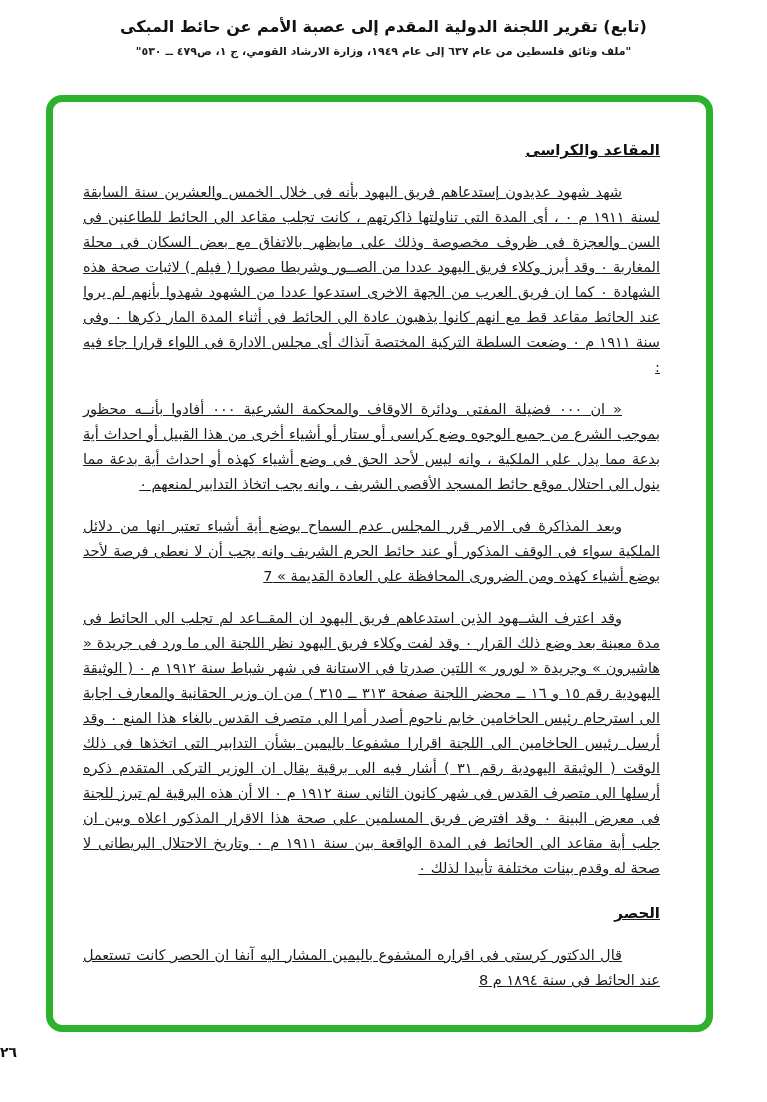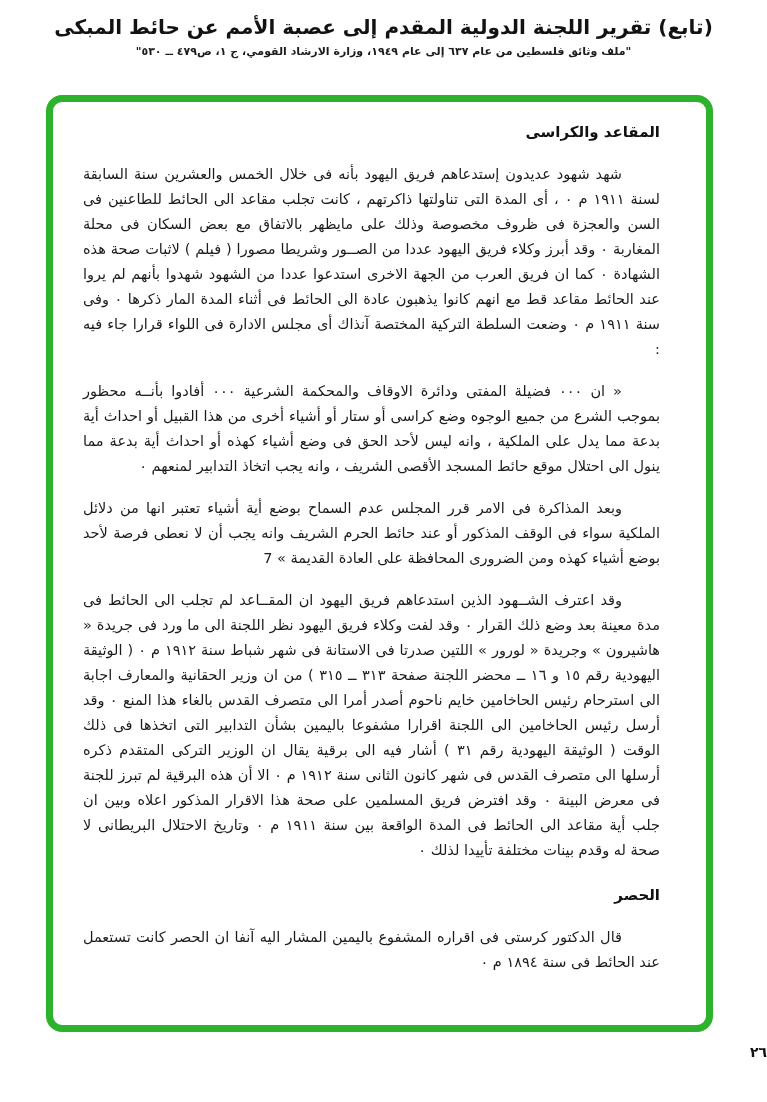--- a/index.html
+++ b/index.html
@@ -15,21 +15,21 @@
   }
 
   
   .doc-header {
     direction: rtl;
     text-align: center;
     padding-top: 16px;
   }
   .doc-title {
     font-weight: bold;
-    font-size: 20px;
+    font-size: 16px;
     line-height: 22px;
     color: #121212;
   }
   .doc-source {
     font-weight: bold;
     font-size: 11px;
     margin-top: 7px;
     color: #1c1c1c;
   }
 
@@ -39,25 +39,26 @@
     left: 46px;
     top: 95px;
     width: 653px;
     height: 923px;
     border: 7px solid #2cb22c;
     border-radius: 16px;
     box-sizing: content-box;
   }
   .content {
     direction: rtl;
-    padding: 18px 46px 0 30px;
+    padding: 36px 46px 0 30px;
     font-size: 14.5px;
     line-height: 25px;
     text-align: justify;
     color: #1b1b1b;
+    text-decoration: underline;
   }
   .section-heading {
     font-size: 15px;
     font-weight: bold;
     margin: 0 0 14px 0;
     color: #111111;
   }
   .section-heading.second {
     margin-top: 20px;
   }
@@ -65,21 +66,21 @@
     margin: 17px 0 17px 0;
     text-indent: 38px;
   }
 
   
   .page-number {
     position: absolute;
     top: 1044px;
     left: 0;
     width: 100%;
-    text-align: right;
+    text-align: left;
     font-weight: bold;
     font-size: 14px;
     color: #111111;
   }
 </style>
 </head>
 <body>
 
 <div class="doc-header">
   <div class="doc-title">(تابع) تقرير اللجنة الدولية المقدم إلى عصبة الأمم عن حائط المبكى</div>
@@ -94,18 +95,18 @@
     <p class="para">شهد شهود عديدون إستدعاهم فريق اليهود بأنه فى خلال الخمس والعشرين سنة السابقة لسنة ١٩١١ م ٠ ، أى المدة التى تناولتها ذاكرتهم ، كانت تجلب مقاعد الى الحائط للطاعنين فى السن والعجزة فى ظروف مخصوصة وذلك على مايظهر بالاتفاق مع بعض السكان فى محلة المغاربة ٠ وقد أبرز وكلاء فريق اليهود عددا من الصــور وشريطا مصورا ( فيلم ) لاثبات صحة هذه الشهادة ٠ كما ان فريق العرب من الجهة الاخرى استدعوا عددا من الشهود شهدوا بأنهم لم يروا عند الحائط مقاعد قط مع انهم كانوا يذهبون عادة الى الحائط فى أثناء المدة المار ذكرها ٠ وفى سنة ١٩١١ م ٠ وضعت السلطة التركية المختصة آنذاك أى مجلس الادارة فى اللواء قرارا جاء فيه :</p>
 
     <p class="para">« ان ٠٠٠ فضيلة المفتى ودائرة الاوقاف والمحكمة الشرعية ٠٠٠ أفادوا بأنــه محظور بموجب الشرع من جميع الوجوه وضع كراسى أو ستار أو أشياء أخرى من هذا القبيل أو احداث أية بدعة مما يدل على الملكية ، وانه ليس لأحد الحق فى وضع أشياء كهذه أو احداث أية بدعة مما ينول الى احتلال موقع حائط المسجد الأقصى الشريف ، وانه يجب اتخاذ التدابير لمنعهم ٠</p>
 
     <p class="para">وبعد المذاكرة فى الامر قرر المجلس عدم السماح بوضع أية أشياء تعتبر انها من دلائل الملكية سواء فى الوقف المذكور أو عند حائط الحرم الشريف وانه يجب أن لا نعطى فرصة لأحد بوضع أشياء كهذه ومن الضرورى المحافظة على العادة القديمة » 7</p>
 
     <p class="para">وقد اعترف الشــهود الذين استدعاهم فريق اليهود ان المقــاعد لم تجلب الى الحائط فى مدة معينة بعد وضع ذلك القرار ٠ وقد لفت وكلاء فريق اليهود نظر اللجنة الى ما ورد فى جريدة « هاشيرون » وجريدة « لورور » اللتين صدرتا فى الاستانة فى شهر شباط سنة ١٩١٢ م ٠ ( الوثيقة اليهودية رقم ١٥ و ١٦ ــ محضر اللجنة صفحة ٣١٣ ــ ٣١٥ ) من ان وزير الحقانية والمعارف اجابة الى استرحام رئيس الحاخامين خايم ناحوم أصدر أمرا الى متصرف القدس بالغاء هذا المنع ٠ وقد أرسل رئيس الحاخامين الى اللجنة اقرارا مشفوعا باليمين بشأن التدابير التى اتخذها فى ذلك الوقت ( الوثيقة اليهودية رقم ٣١ ) أشار فيه الى برقية يقال ان الوزير التركى المتقدم ذكره أرسلها الى متصرف القدس فى شهر كانون الثانى سنة ١٩١٢ م ٠ الا أن هذه البرقية لم تبرز للجنة فى معرض البينة ٠ وقد افترض فريق المسلمين على صحة هذا الاقرار المذكور اعلاه وبين ان جلب أية مقاعد الى الحائط فى المدة الواقعة بين سنة ١٩١١ م ٠ وتاريخ الاحتلال البريطانى لا صحة له وقدم بينات مختلفة تأييدا لذلك ٠</p>
 
     <div class="section-heading second">الحصر</div>
 
-    <p class="para">قال الدكتور كرستى فى اقراره المشفوع باليمين المشار اليه آنفا ان الحصر كانت تستعمل عند الحائط فى سنة ١٨٩٤ م ٠</p>
+    <p class="para">قال الدكتور كرستى فى اقراره المشفوع باليمين المشار اليه آنفا ان الحصر كانت تستعمل عند الحائط فى سنة ١٨٩٤ م 8</p>
 
   </div>
 </div>
 
 <div class="page-number">٢٦</div>
 
 </body></html>

